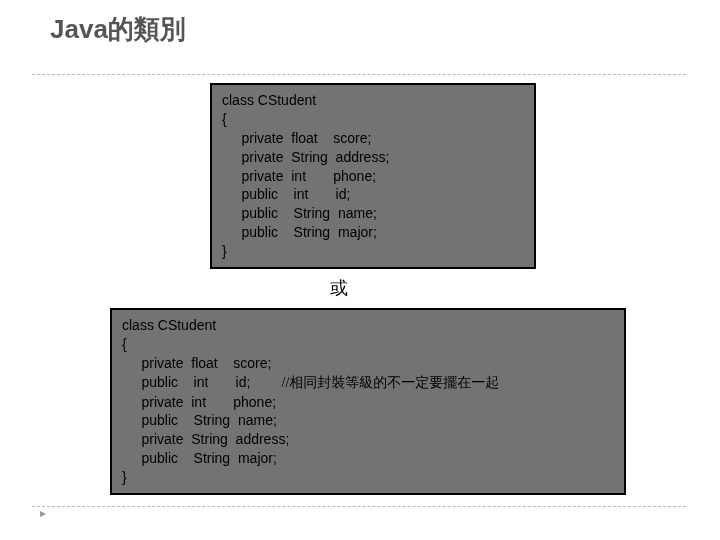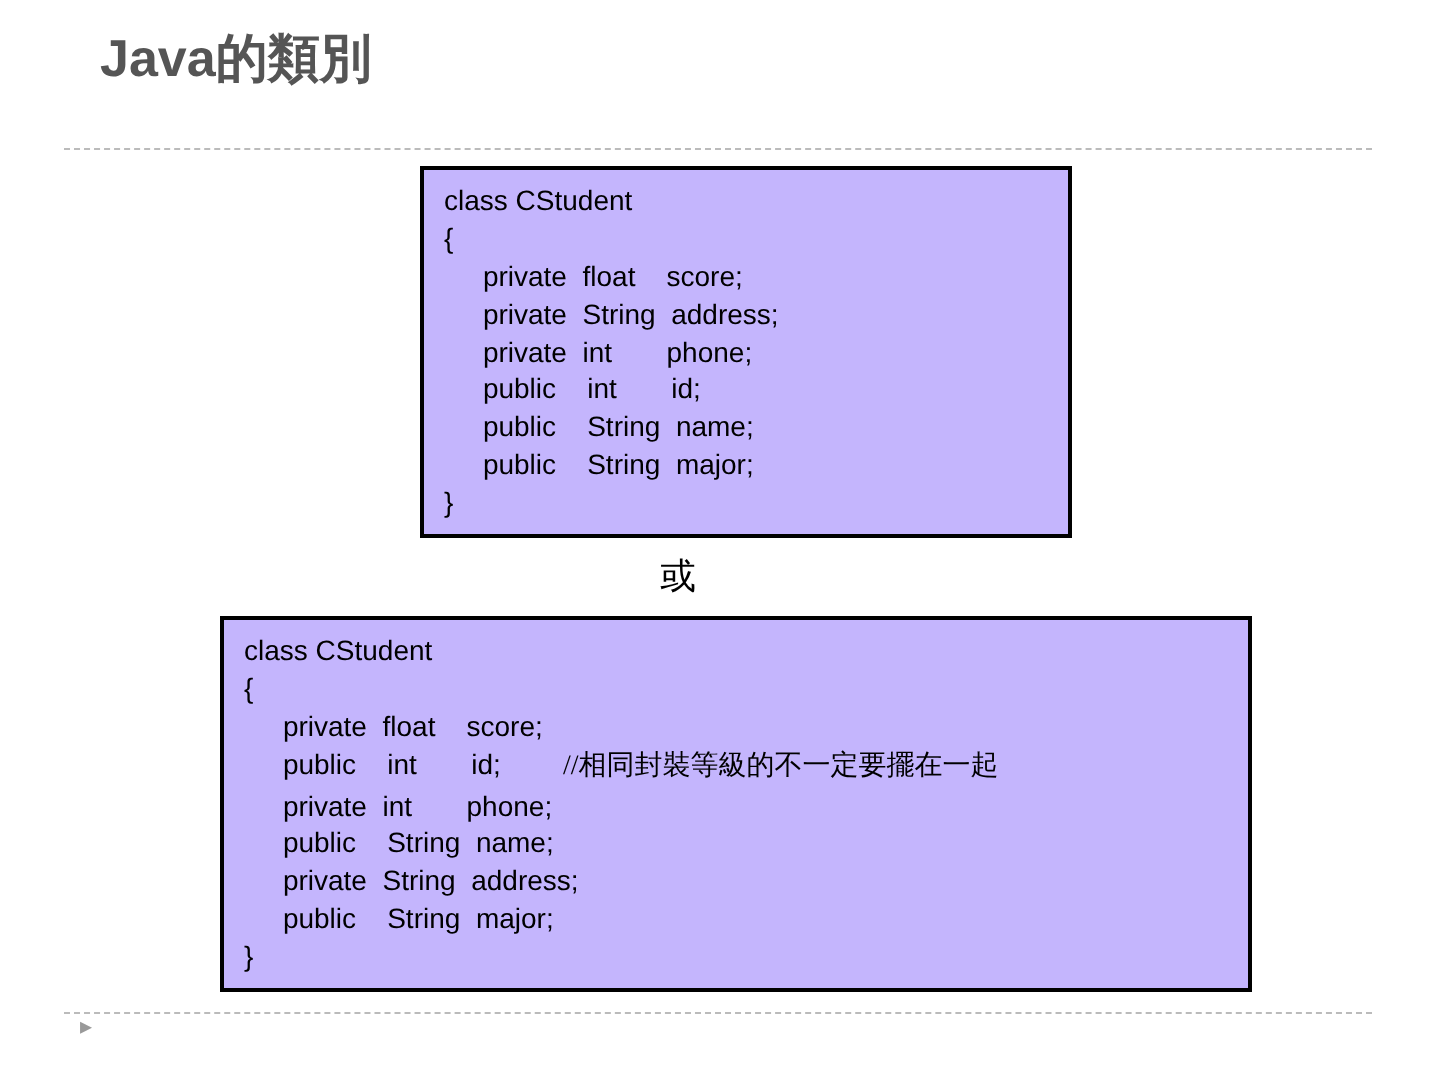--- a/index.html
+++ b/index.html
@@ -30,21 +30,21 @@
   }
   .dash2 {
     position: absolute;
     top: 506px;
     left: 32px;
     width: 654px;
     border-top: 1px dashed #bbb;
   }
   .codebox {
     position: absolute;
-    background: #c4b5fd;
+    background: #737373;
     border: 2px solid #000;
     font-family: Arial, sans-serif;
     font-size: 14px;
     line-height: 1.35;
     white-space: pre;
     padding: 6px 10px;
   }
   .box1 {
     top: 83px;
     left: 210px;

